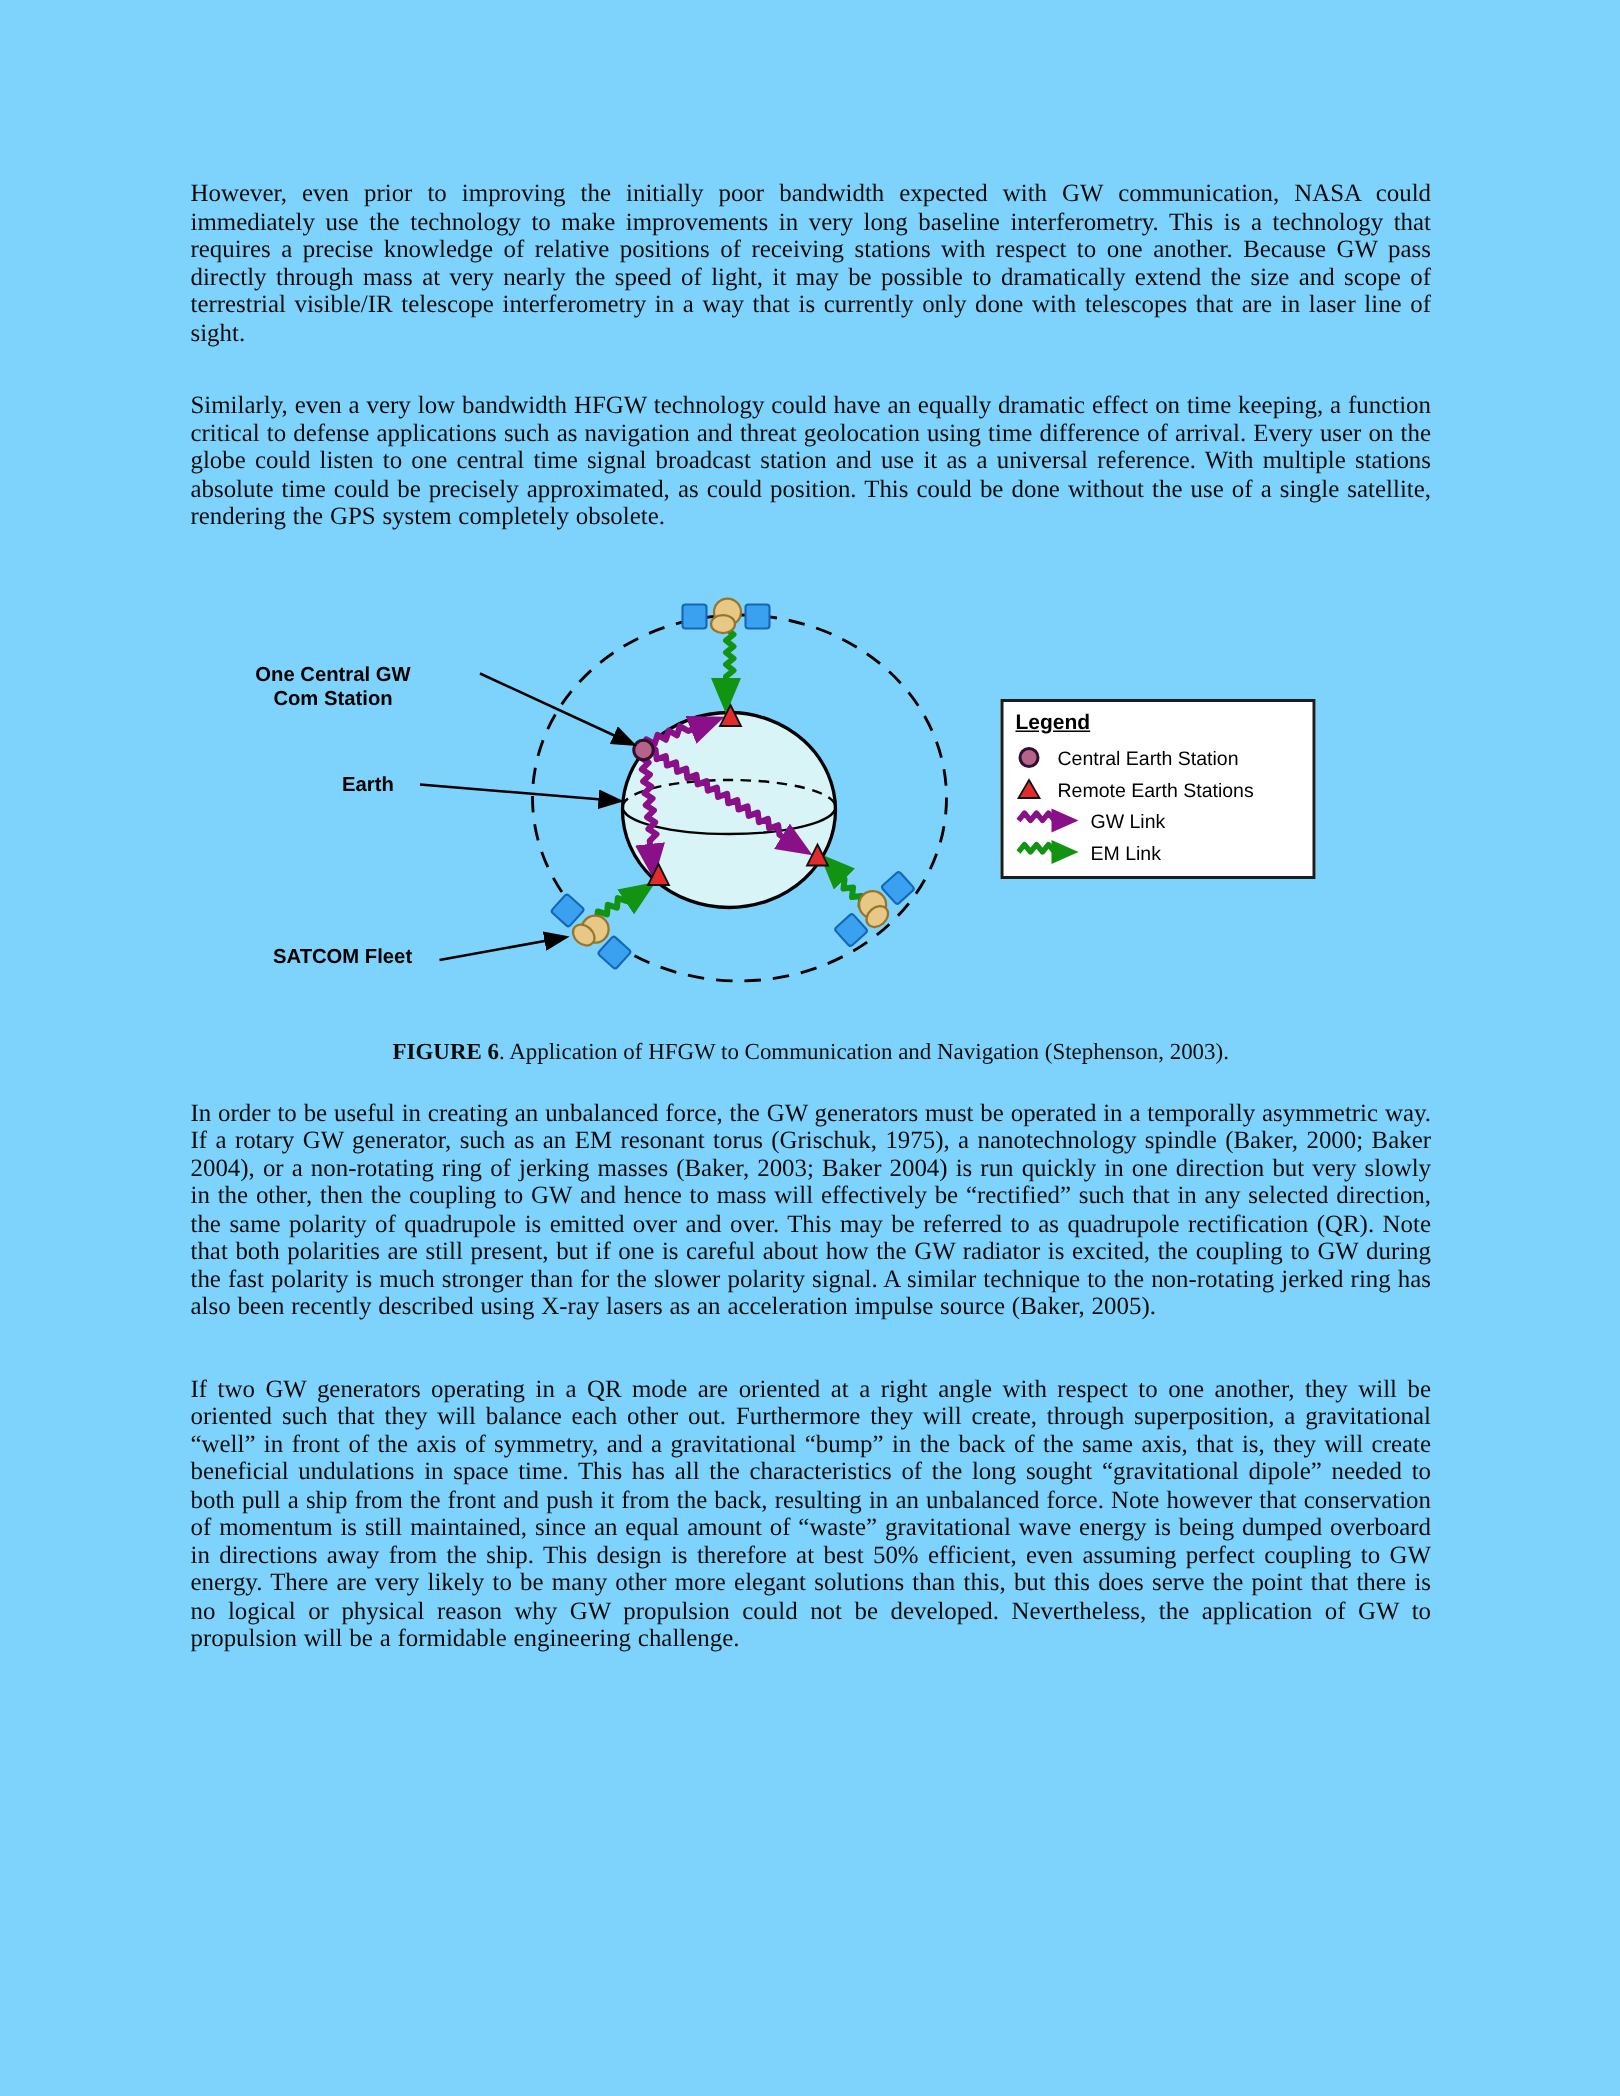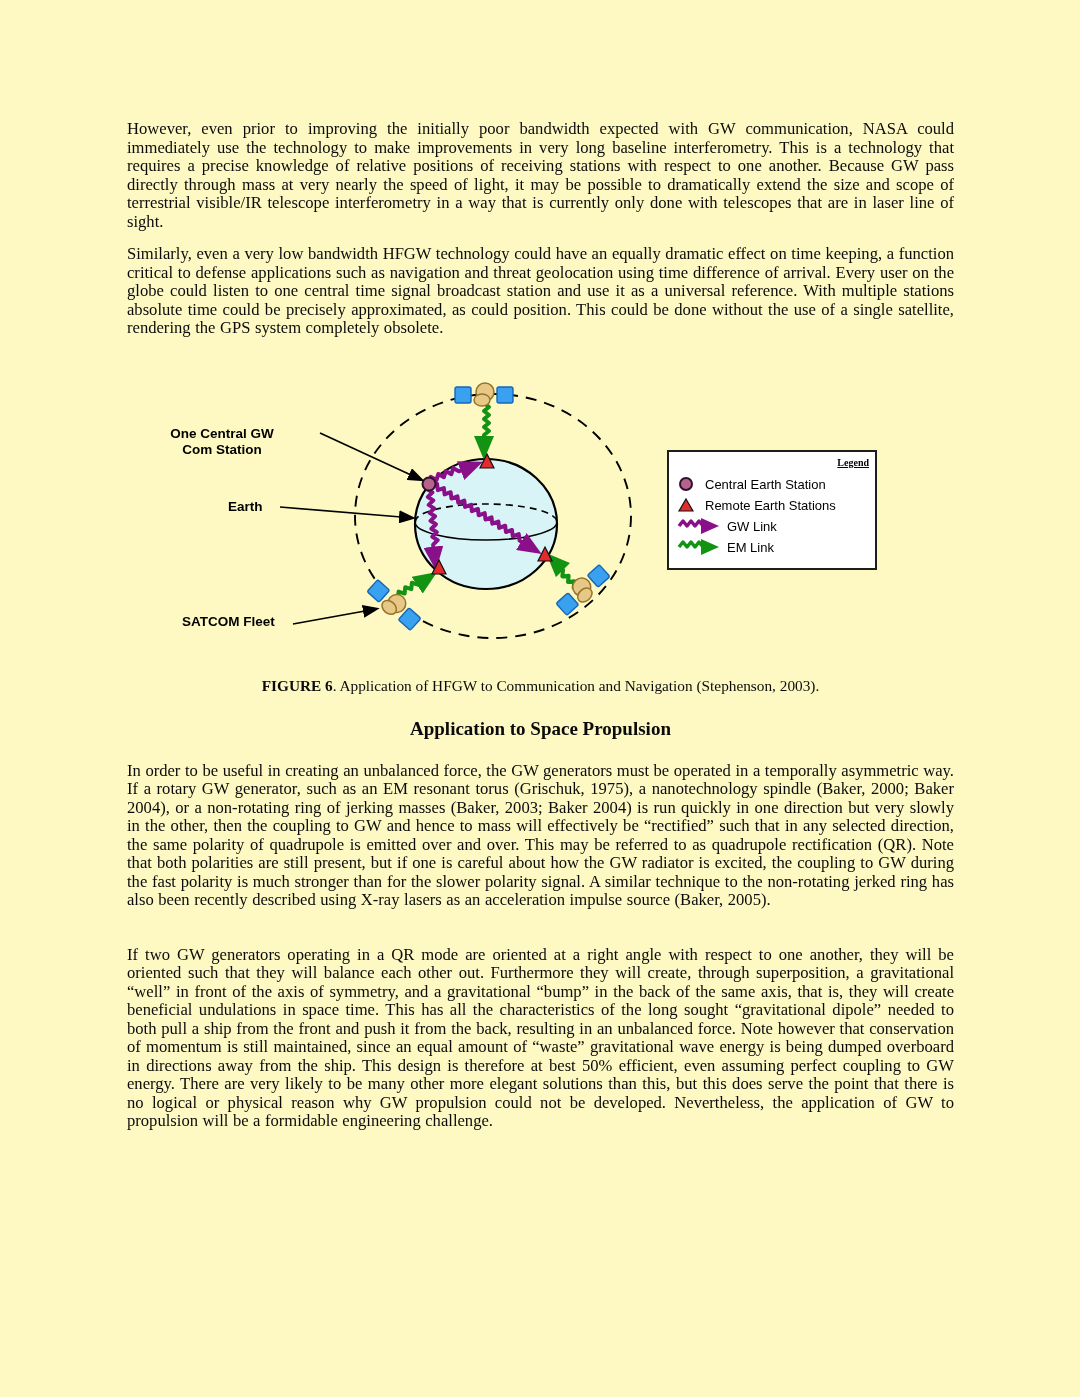--- a/index.html
+++ b/index.html
@@ -1,27 +1,27 @@
 <!DOCTYPE html>
 <html style="--earth-fill: #d8f4f7; --gw-link: #8a108a; --em-link: #129312; --remote-station: #e32b2b; --central-station: #b5638a; --satellite-body: #e8c887; --solar-panel: #3aa0f0;"><head>
 <meta charset="utf-8">
 <style>
   * { margin:0; padding:0; box-sizing:border-box; }
   html,body { background:#ffffff; }
   .page {
     position:relative; width:1080px; height:1397px; margin:0 auto;
-    background:#fef9c3; overflow:hidden; color:#0b0b0b;
+    background:#7dd3fc; overflow:hidden; color:#0b0b0b;
     font-family:"Liberation Serif", serif;
   }
   .content { padding:120px 126px 0 127px; }
   .para {
     font-size:16.6px; line-height:18.5px; text-align:justify;
     word-spacing:0.4px;
   }
-  .p2 { margin-top:14px; }
+  .p2 { margin-top:30px; }
   .p3 { margin-top:21px; }
   .p4 { margin-top:22px; }
   .p5 { margin-top:36px; }
 
   .figure-block { position:relative; margin-top:38px; width:830px; height:292px; }
   .figure-block svg.diagram { position:absolute; left:0; top:0; }
 
   .fig-label {
     position:absolute; font-family:"Liberation Sans", sans-serif;
     font-weight:bold; font-size:13.5px; color:#000; line-height:16px;text-align:right;
@@ -29,22 +29,22 @@
   .lbl-station { left:36px; top:50px; width:118px; text-align:center; }
   .lbl-earth   { left:101px; top:123px; }
   .lbl-satcom  { left:55px;  top:238px; }
 
   .legend-box {
     position:absolute; left:540px; top:74px; width:210px; height:120px;
     border:2px solid #1d1d1d; background:#fff; padding:5px 6px 4px 8px;
     font-family:"Liberation Sans", sans-serif;
   }
   .legend-title {
-    text-align:right; font-weight:bold; font-size:10px;
-    text-decoration:underline; margin-bottom:6px; color:#000;font-family:Liberation Serif, serif;
+    text-align:left; font-weight:bold; font-size:14px;
+    text-decoration:underline; margin-bottom:6px; color:#000;
   }
   .legend-row { display:flex; align-items:center; height:21px; }
   .legend-sym { display:flex; align-items:center; justify-content:flex-start; }
   .sym-small { width:28px; }
   .sym-wide  { width:50px; }
   .legend-label { font-weight:normal; font-size:13px; color:#000; }
 
   .caption { margin-top:9px; text-align:center; font-size:15.3px; }
   .caption b { font-weight:bold; }
   .section-heading {
@@ -182,19 +182,18 @@
           </span>
           <span class="legend-label">EM Link</span>
         </div>
       </div>
     </div>
 
     <div class="caption">
       <b>FIGURE 6</b><span>. Application of HFGW to Communication and Navigation (Stephenson, 2003).</span>
     </div>
 
-    <div class="section-heading">Application to Space Propulsion</div>
 
     <p class="para p4">In order to be useful in creating an unbalanced force, the GW generators must be operated in a temporally asymmetric way. If a rotary GW generator, such as an EM resonant torus (Grischuk, 1975), a nanotechnology spindle (Baker, 2000; Baker 2004), or a non-rotating ring of jerking masses (Baker, 2003; Baker 2004) is run quickly in one direction but very slowly in the other, then the coupling to GW and hence to mass will effectively be “rectified” such that in any selected direction, the same polarity of quadrupole is emitted over and over. This may be referred to as quadrupole rectification (QR). Note that both polarities are still present, but if one is careful about how the GW radiator is excited, the coupling to GW during the fast polarity is much stronger than for the slower polarity signal. A similar technique to the non-rotating jerked ring has also been recently described using X-ray lasers as an acceleration impulse source (Baker, 2005).</p>
     <p class="para p5">If two GW generators operating in a QR mode are oriented at a right angle with respect to one another, they will be oriented such that they will balance each other out. Furthermore they will create, through superposition, a gravitational “well” in front of the axis of symmetry, and a gravitational “bump” in the back of the same axis, that is, they will create beneficial undulations in space time. This has all the characteristics of the long sought “gravitational dipole” needed to both pull a ship from the front and push it from the back, resulting in an unbalanced force. Note however that conservation of momentum is still maintained, since an equal amount of “waste” gravitational wave energy is being dumped overboard in directions away from the ship. This design is therefore at best 50% efficient, even assuming perfect coupling to GW energy. There are very likely to be many other more elegant solutions than this, but this does serve the point that there is no logical or physical reason why GW propulsion could not be developed. Nevertheless, the application of GW to propulsion will be a formidable engineering challenge.</p>
 
   </div>
 </div>
 
 </body></html>

